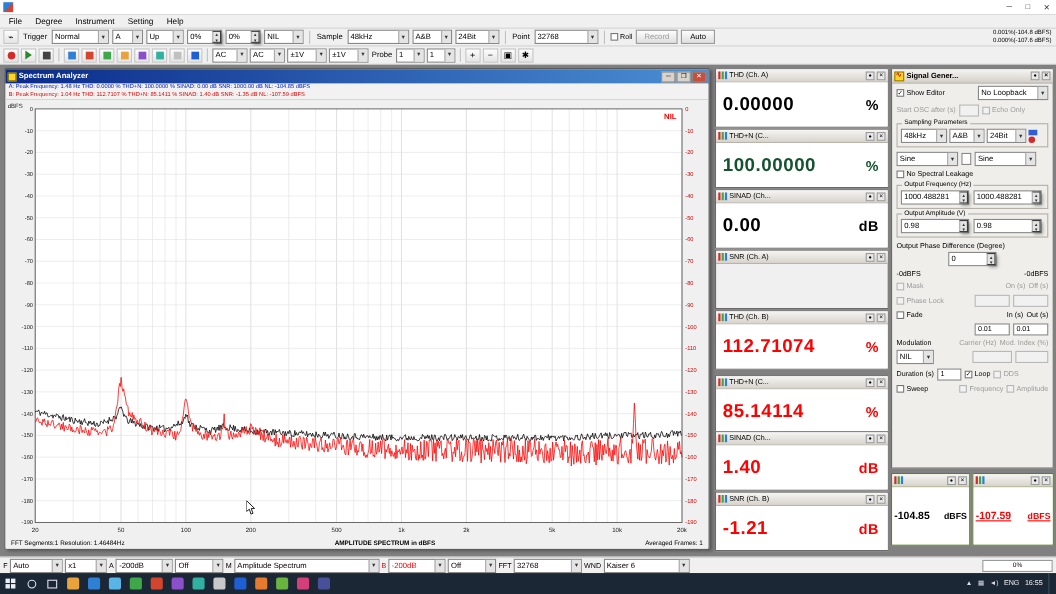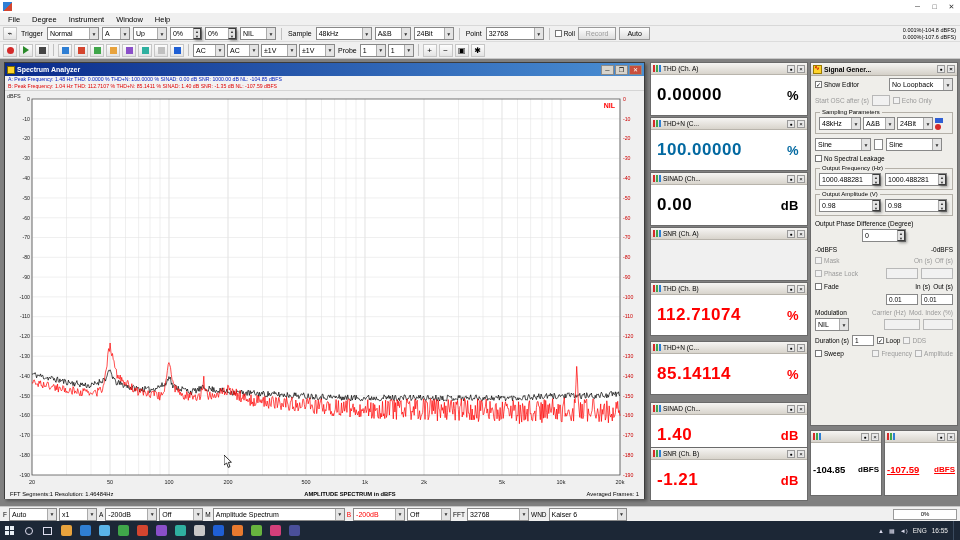--- a/index.html
+++ b/index.html
@@ -114,21 +114,21 @@
       <span class="wbtn">─</span>
       <span class="wbtn">□</span>
       <span class="wbtn">✕</span>
     </span>
   </div>
 
   <div class="menubar abs">
     <span class="mitem">File</span>
     <span class="mitem">Degree</span>
     <span class="mitem">Instrument</span>
-    <span class="mitem">Window</span>
+    <span class="mitem">Setting</span>
     <span class="mitem">Help</span>
   </div>
 
   <div class="toolbar1 abs">
     <span class="tbtn">⌁</span>
     <span class="tlab">Trigger</span>
     <span class="combo" style="width:52px">
         <span class="cv">Normal</span>
         <span class="ca">▼</span>
       </span>
@@ -406,21 +406,21 @@
       <div class="meter-tb">
           <span class="ddp">
             <i style="background:#d42a2a"></i>
             <i style="background:#3fa64a"></i>
             <i style="background:#2f7fd4"></i>
           </span>
           <span>THD+N (C...</span>
           <span class="pin">●</span>
           <span class="mx">×</span>
         </div>
-      <div class="meter-val" style="color: #0369a1;">
+      <div class="meter-val" style="color: #14532d;">
           <span>100.00000</span>
           <span class="unit">%</span>
         </div>
     </div>
     <div class="meter" style="top:113px">
       <div class="meter-tb">
           <span class="ddp">
             <i style="background:#d42a2a"></i>
             <i style="background:#3fa64a"></i>
             <i style="background:#2f7fd4"></i>
@@ -471,21 +471,21 @@
           </span>
           <span>THD+N (C...</span>
           <span class="pin">●</span>
           <span class="mx">×</span>
         </div>
       <div class="meter-val" style="color: rgb(255, 0, 0);">
           <span>85.14114</span>
           <span class="unit">%</span>
         </div>
     </div>
-    <div class="meter" style="top:343px">
+    <div class="meter" style="top:333px">
       <div class="meter-tb">
           <span class="ddp">
             <i style="background:#d42a2a"></i>
             <i style="background:#3fa64a"></i>
             <i style="background:#2f7fd4"></i>
           </span>
           <span>SINAD (Ch...</span>
           <span class="pin">●</span>
           <span class="mx">×</span>
         </div>

